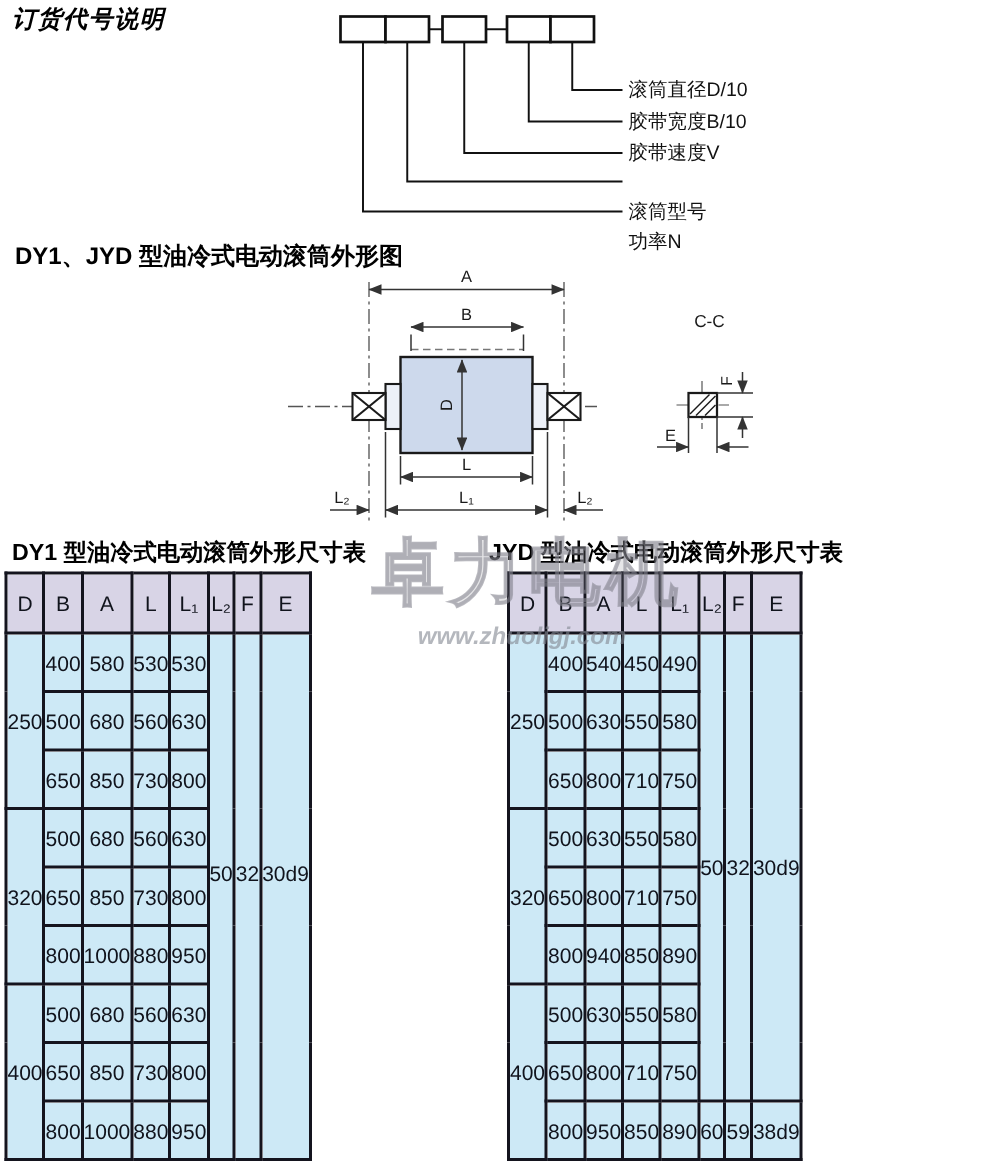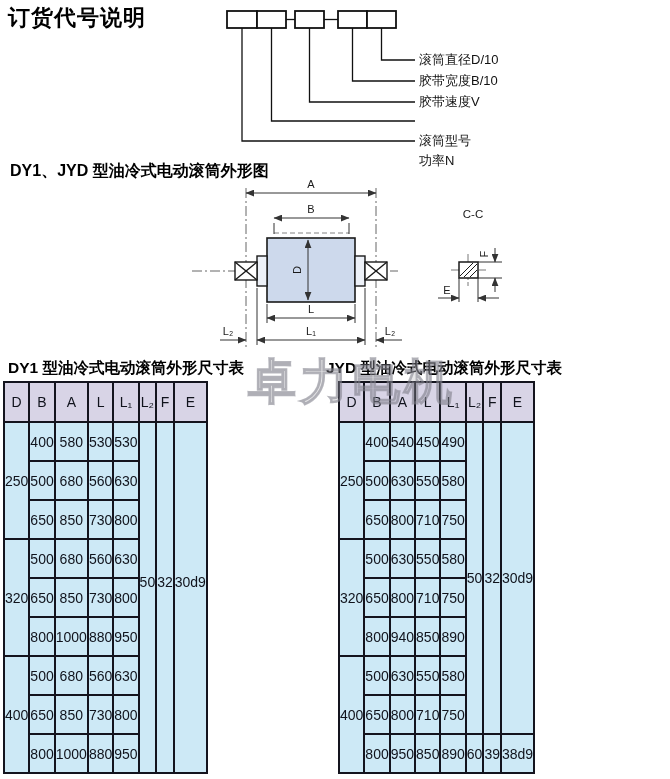--- a/index.html
+++ b/index.html
@@ -3,21 +3,21 @@
 <meta charset="utf-8">
 <style>
   html,body{margin:0;padding:0;}
   body{
     width:670px;height:779px;position:relative;background:#ffffff;
     font-family:"Liberation Sans","DejaVu Sans",sans-serif;
     color:#10131c;overflow:hidden;
   }
   .abs{position:absolute;}
   .heading{font-weight:bold;color:#000;white-space:nowrap;}
-  #order-heading{left:8px;top:3px;font-size:22px;letter-spacing:1px;}
+  #order-heading{left:8px;top:3px;font-size:16px;letter-spacing:1px;font-style:italic;}
   #drawing-heading{left:10px;top:161px;font-size:16px;}
   .code-label{
     position:absolute;left:419px;transform:translateY(-50%);
     font-size:13px;color:#111;white-space:nowrap;
   }
   #table-title-left{left:8px;top:358px;font-size:15.5px;}
   #table-title-right{left:326px;top:358px;font-size:15.5px;}
 
   .dim-table{
     position:absolute;border-collapse:collapse;table-layout:fixed;
@@ -336,22 +336,23 @@
           <td>800</td>
           <td>710</td>
           <td>750</td>
         </tr>
         <tr>
           <td>800</td>
           <td>950</td>
           <td>850</td>
           <td>890</td>
           <td>60</td>
-          <td>39</td>
+          <td>59</td>
           <td>38d9</td>
         </tr>
       </tbody>
     </table>
   </div>
 
 <div class="abs" id="watermark">
   <div class="wm-text">卓力电机</div>
+  <div class="wm-url">www.zhuoligj.com</div>
 </div>
 
 </body></html>

